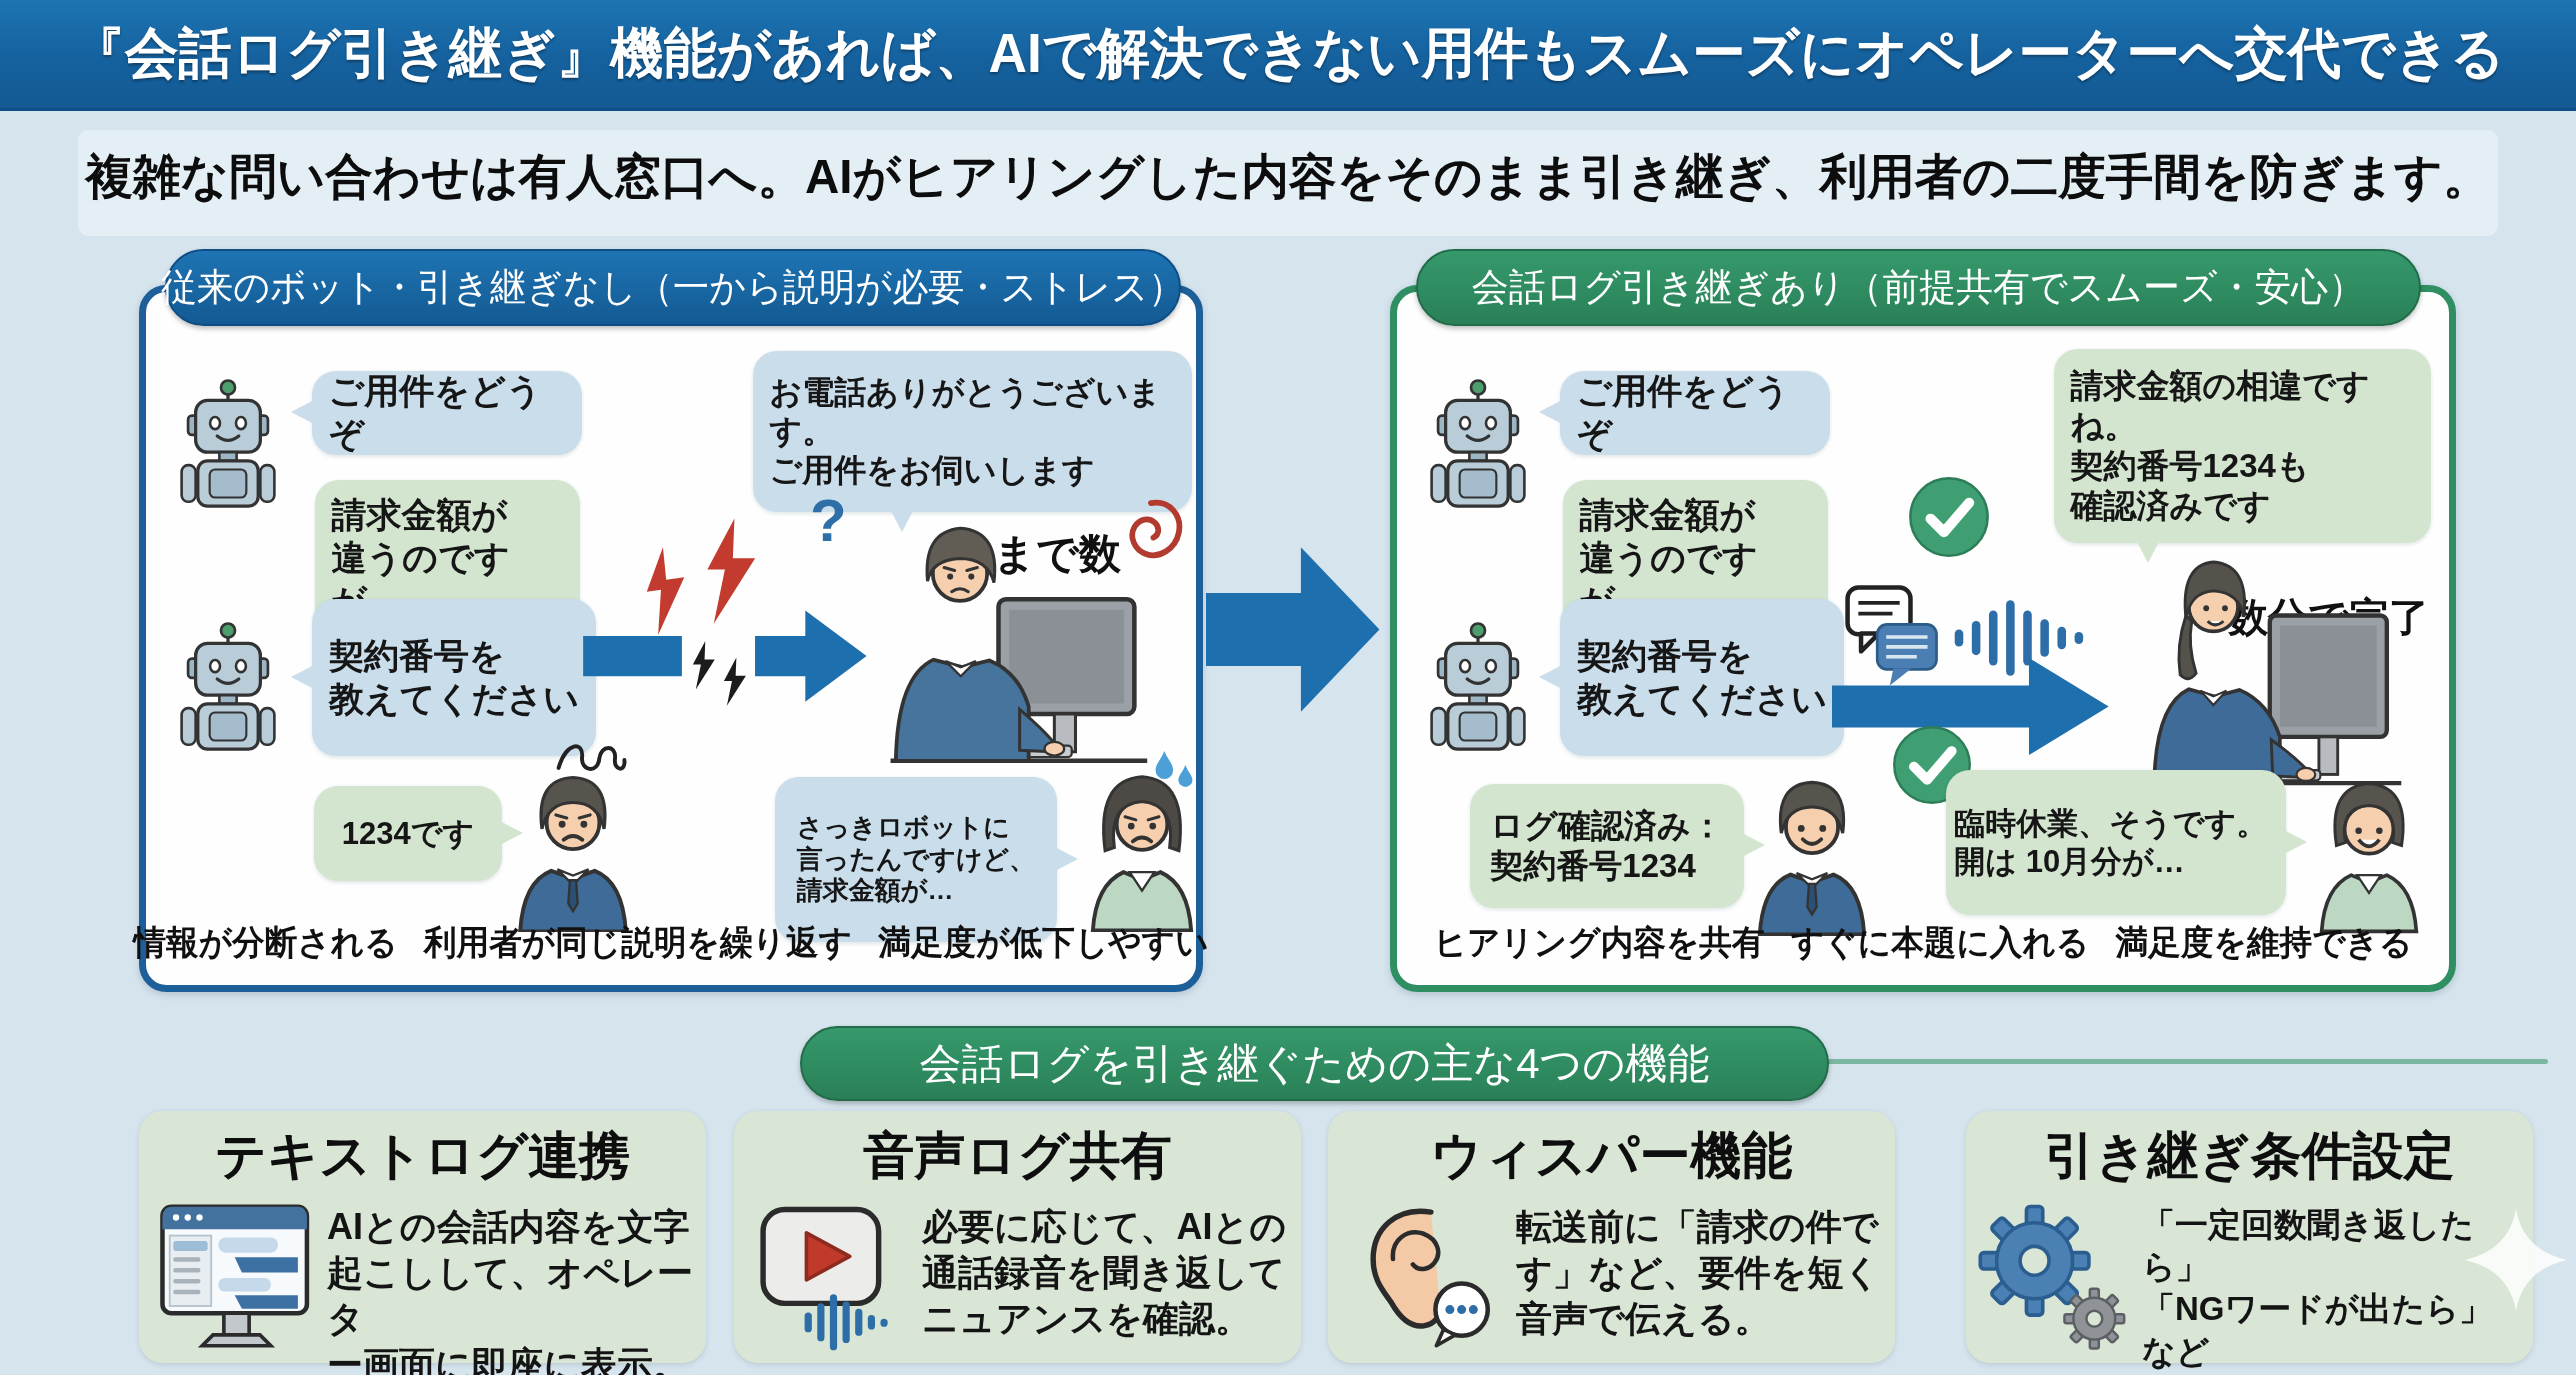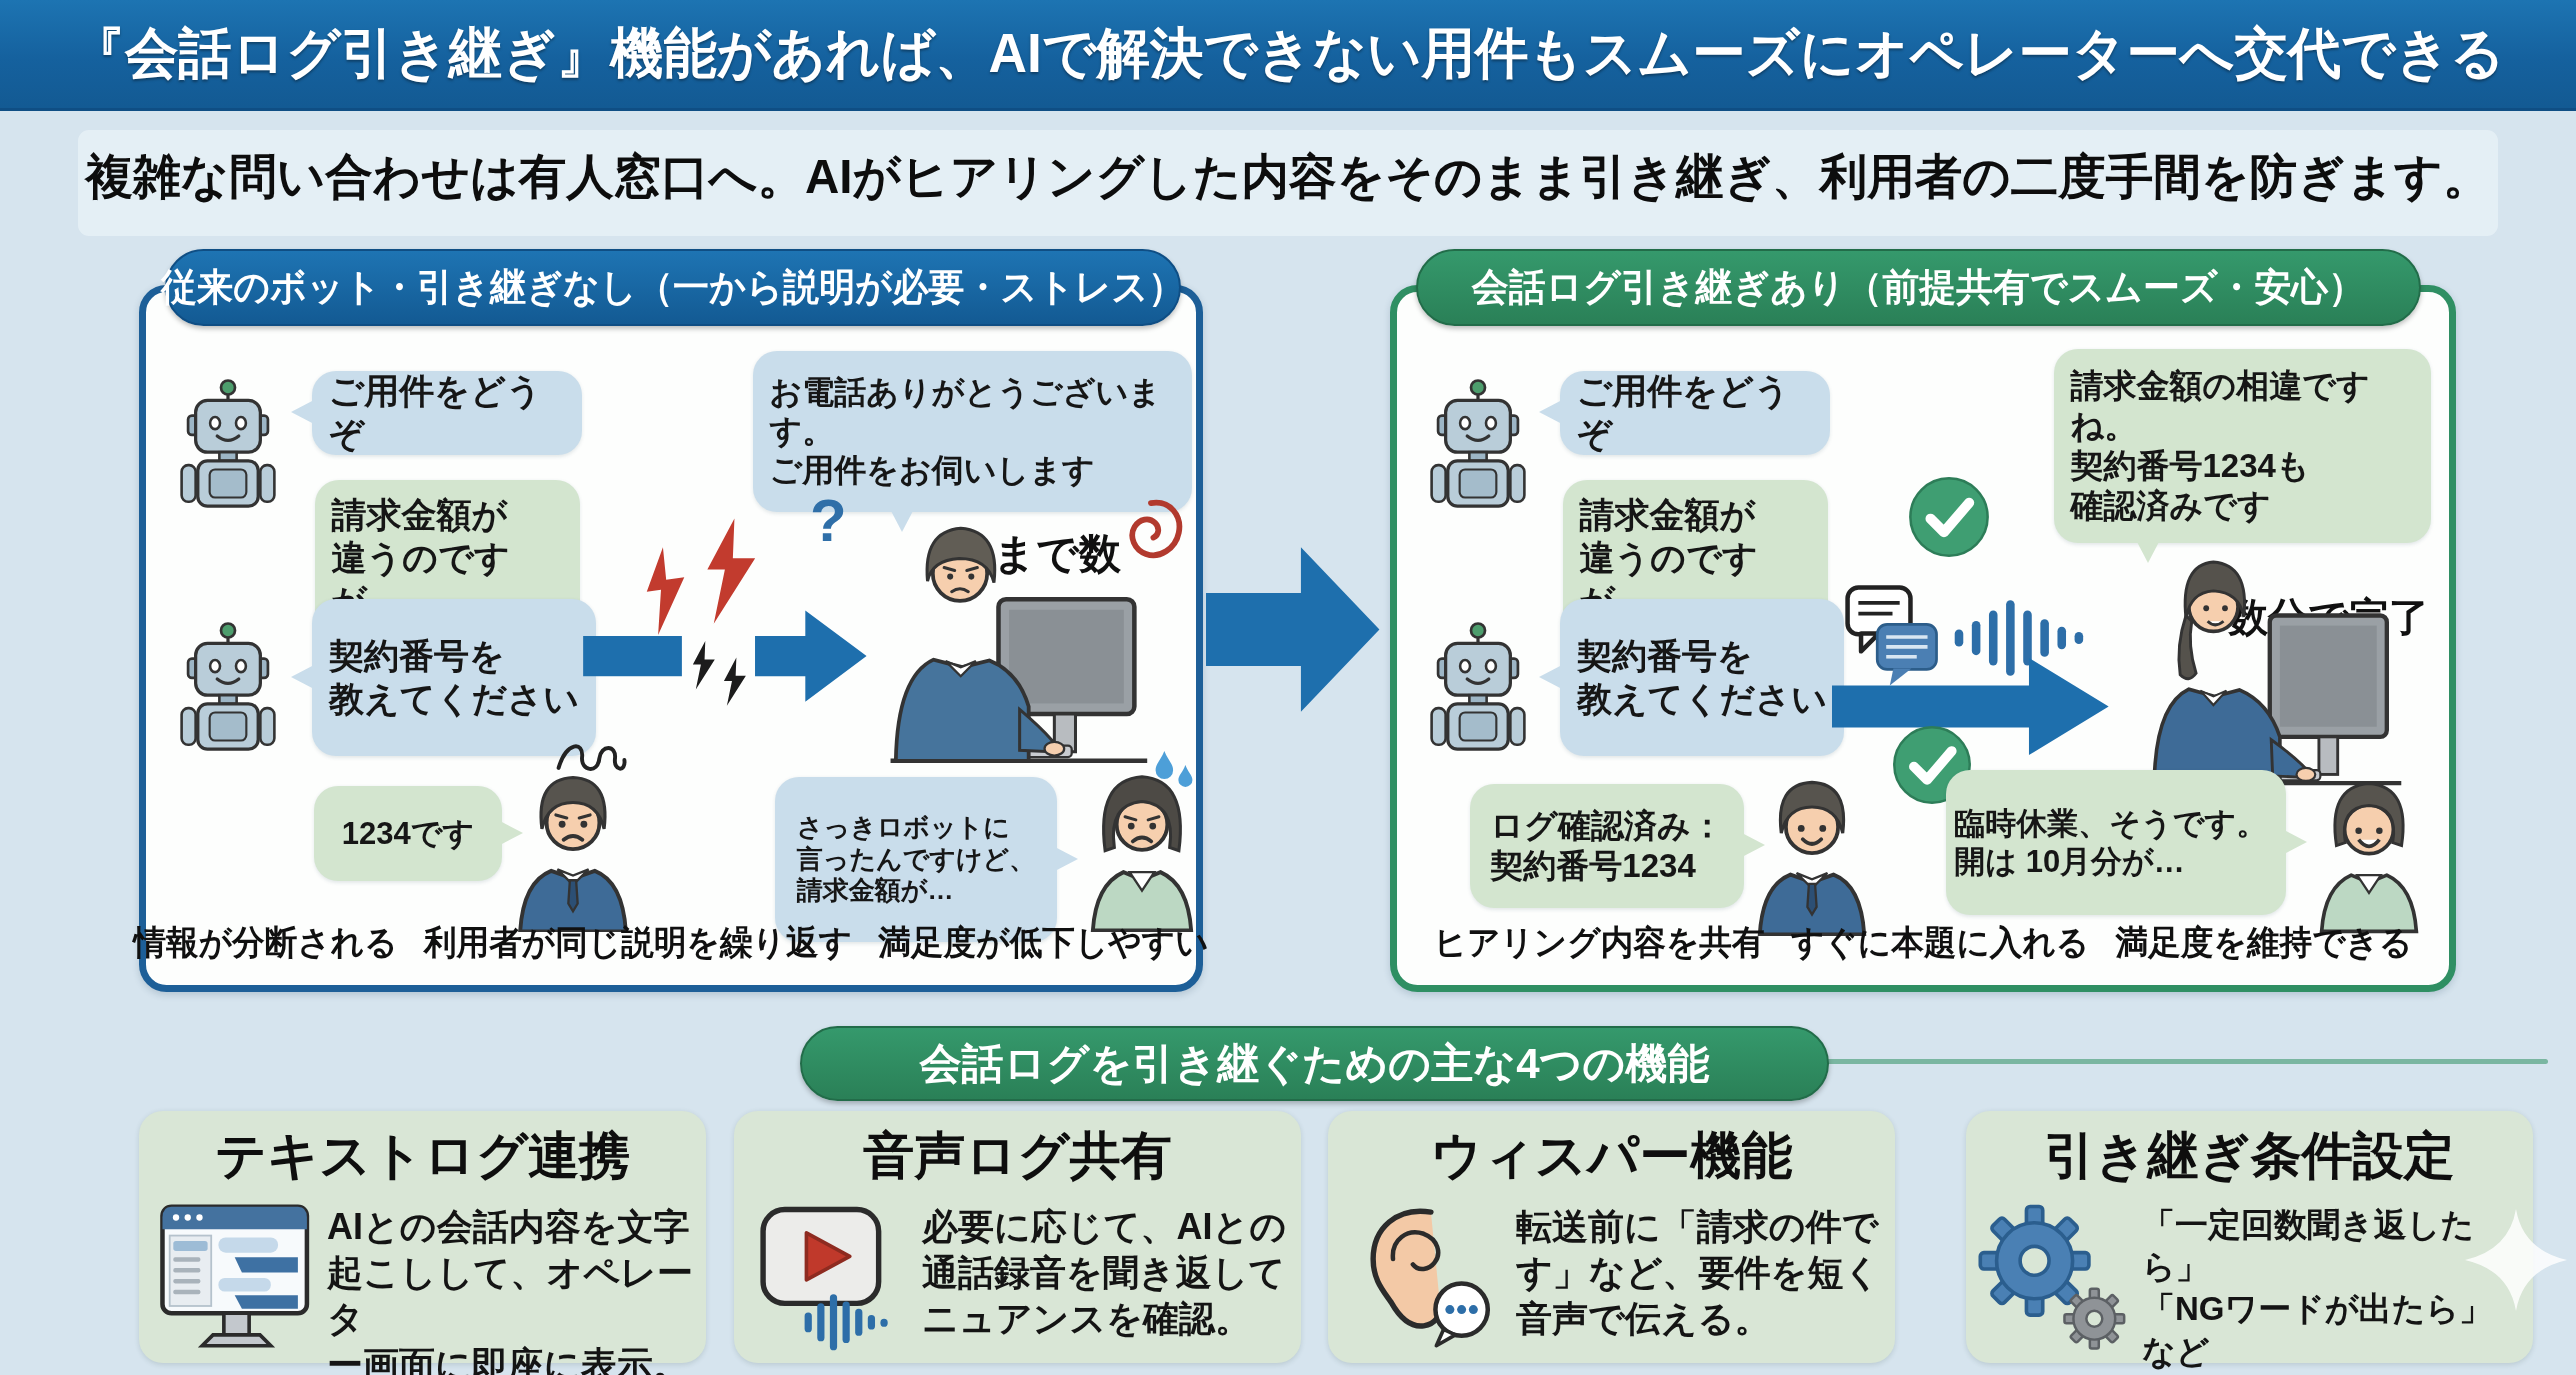--- a/index.html
+++ b/index.html
@@ -25,21 +25,21 @@
   .subtitle-band{left:78px;top:130px;width:2420px;height:106px;background:rgba(240,248,252,.55);border-radius:11px;}
   .subtitle{
     left:0;top:145px;width:2576px;text-align:center;
     font-size:48px;font-weight:900;color:#0d0d0d;white-space:nowrap;transform:scaleX(.99);
   }
   
   .panel{background:#fdfefd;border-radius:27.4px;box-shadow:0 2.7px 7.3px rgba(30,60,90,.18);}
   .panel-blue{border:7.3px solid #1d5f98;}
   .panel-green{border:7.3px solid #2f8f63;}
   .pill{
-    border-radius:42px;color:#fff;font-weight:700;z-index:6;
+    border-radius:42px;color:#fff;font-weight:400;z-index:6;
     display:flex;align-items:center;justify-content:center;white-space:nowrap;
     box-shadow:0 2.7px 5.5px rgba(0,0,0,.25);
   }
   .pill-blue{background:linear-gradient(180deg,#1e74b3,#135a93);border:2.7px solid #0f4e84;}
   .pill-green{background:linear-gradient(180deg,#35996c,#2a8057);border:2.7px solid #226c49;justify-content:center;}
   
   .bubble{
     position:absolute;box-sizing:border-box;border-radius:24px;
     display:flex;align-items:center;justify-content:center;
     font-weight:900;color:#161616;white-space:pre-line;line-height:1.22;

